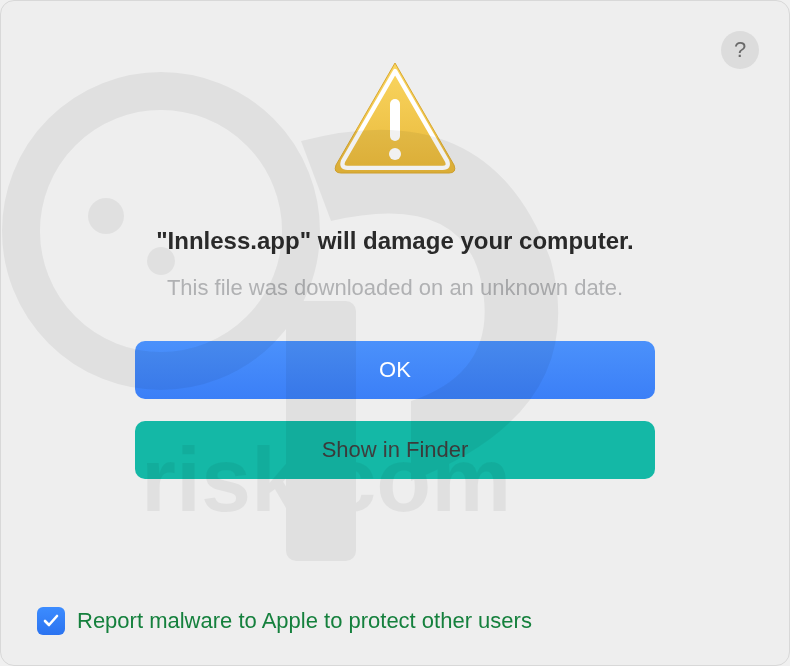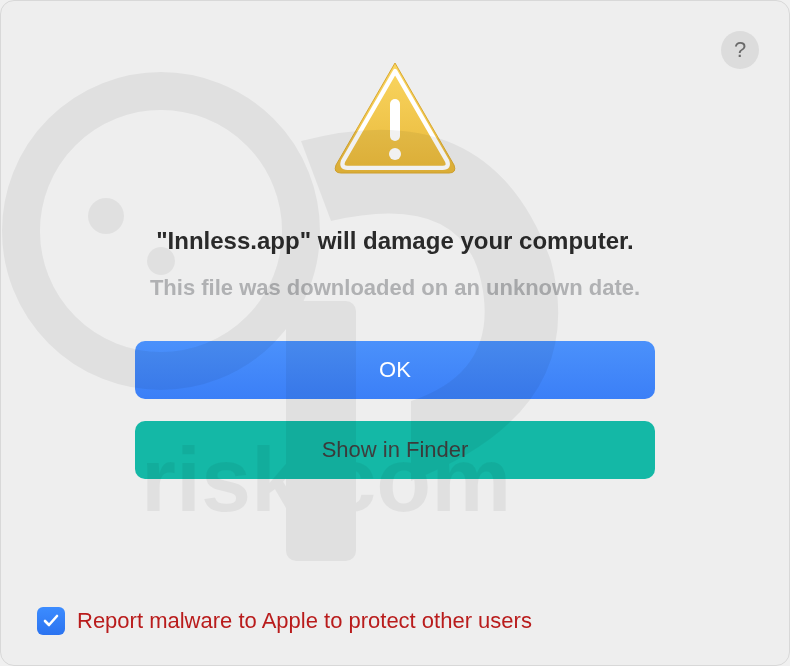--- a/index.html
+++ b/index.html
@@ -52,21 +52,21 @@
     .heading {
       text-align: center;
       font-size: 24px;
       font-weight: 700;
       color: #2a2a2a;
       margin: 0 40px 20px 40px;
     }
     .subtext {
       text-align: center;
       font-size: 22px;
-      font-weight: 700;
+      font-weight: 400;
       color: #b0b1b3;
       margin: 0 40px 40px 40px;
     }
     .button {
       display: block;
       width: 520px;
       margin: 0 auto 22px auto;
       height: 58px;
       border-radius: 10px;
       font-size: 22px;
@@ -97,21 +97,21 @@
       border-radius: 6px;
       background: linear-gradient(to bottom, #3c8cff, #2b73f0);
       display: flex;
       align-items: center;
       justify-content: center;
       flex-shrink: 0;
       cursor: pointer;
     }
     .checkbox-label {
       font-size: 22px;
-      color: #b91c1c;
+      color: #15803d;
       cursor: pointer;
     }
     .watermark {
       position: absolute;
       top: 0; left: 0; right: 0; bottom: 0;
       pointer-events: none;
       opacity: 0.05;
       display: flex;
       align-items: center;
       justify-content: flex-start;

